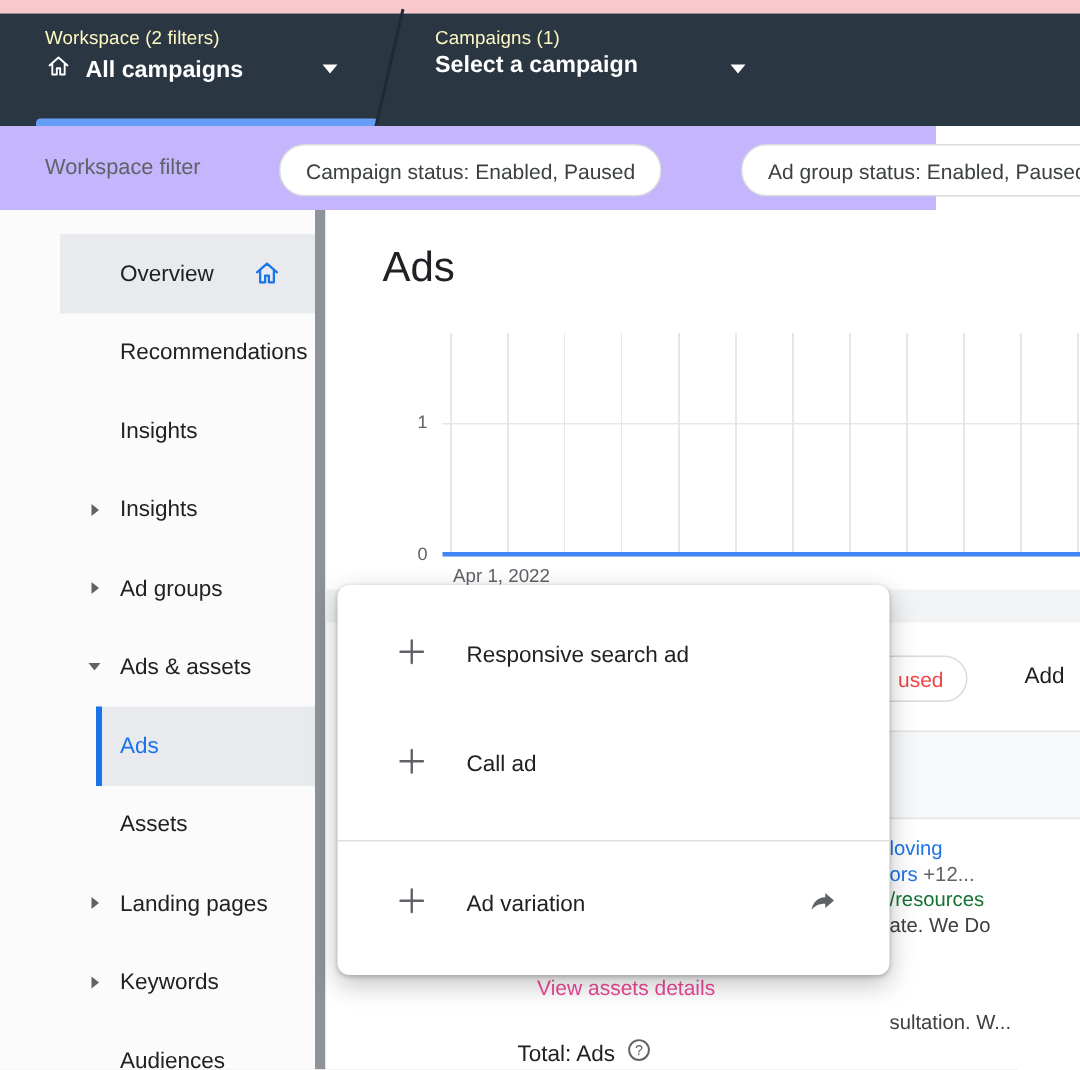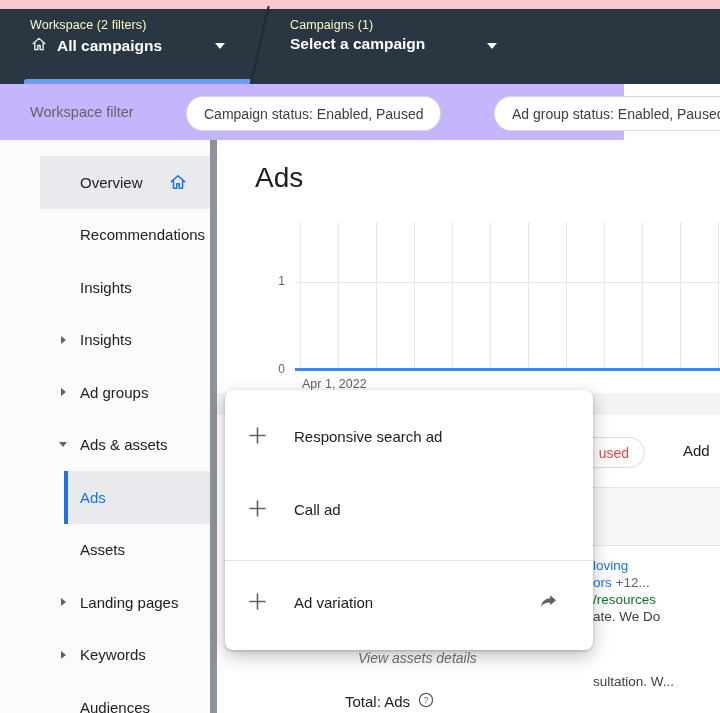--- a/index.html
+++ b/index.html
@@ -75,29 +75,29 @@
         border-radius:16px;background:#fff;display:flex;align-items:center;justify-content:flex-end;
         padding-right:15px;box-sizing:border-box;font-size:14px;color:#ef4444;cursor:pointer;}
   .add-frag{position:absolute;left:466px;top:302px;font-size:15px;color:#202124;white-space:nowrap;cursor:pointer;}
   .thead{position:absolute;left:150px;top:347px;width:353px;height:57px;background:#f7f8f9;
          border-top:1px solid #e3e5e8;border-bottom:1px solid #e3e5e8;}
 
   
   .adline{position:absolute;left:376px;font-size:13.5px;white-space:nowrap;}
   .blue{color:#1a73e8;} .gray{color:#5f6368;} .green{color:#137333;} .dark{color:#3c4043;}
   .l1{top:418px;} .l2{top:435px;} .l3{top:452px;} .l4{top:469px;} .l5{top:486px;margin-top:48px;}
-  .assets-link{position:absolute;left:141px;top:510px;font-size:14px;color:#737373;cursor:pointer;font-style:italic;}
+  .assets-link{position:absolute;left:141px;top:510px;font-size:14px;color:#ec4899;cursor:pointer;}
   .total-row{position:absolute;left:128px;top:552px;display:flex;align-items:center;gap:8px;
              font-size:15px;color:#202124;}
 
   
   .menu{position:absolute;left:8px;top:250px;width:368px;height:260px;background:#fff;z-index:10;
         border-radius:8px;box-shadow:0 1px 3px rgba(0,0,0,.2),0 6px 18px rgba(0,0,0,.25);
         padding-top:10px;box-sizing:border-box;}
-  .menu-item{position:relative;height:73px;display:flex;align-items:center;padding-left:23px;
+  .menu-item{position:relative;height:73px;display:flex;align-items:center;padding-left:40px;
              gap:27px;font-size:15px;color:#202124;cursor:pointer;}
   .menu-divider{height:1px;background:#e0e0e0;margin-top:14px;}
   .menu-item.third{margin-top:5px;}
   .fwd-icon{position:absolute;right:33px;top:26px;}
 </style>
 </head>
 <body>
 
 <div class="screen">
 

